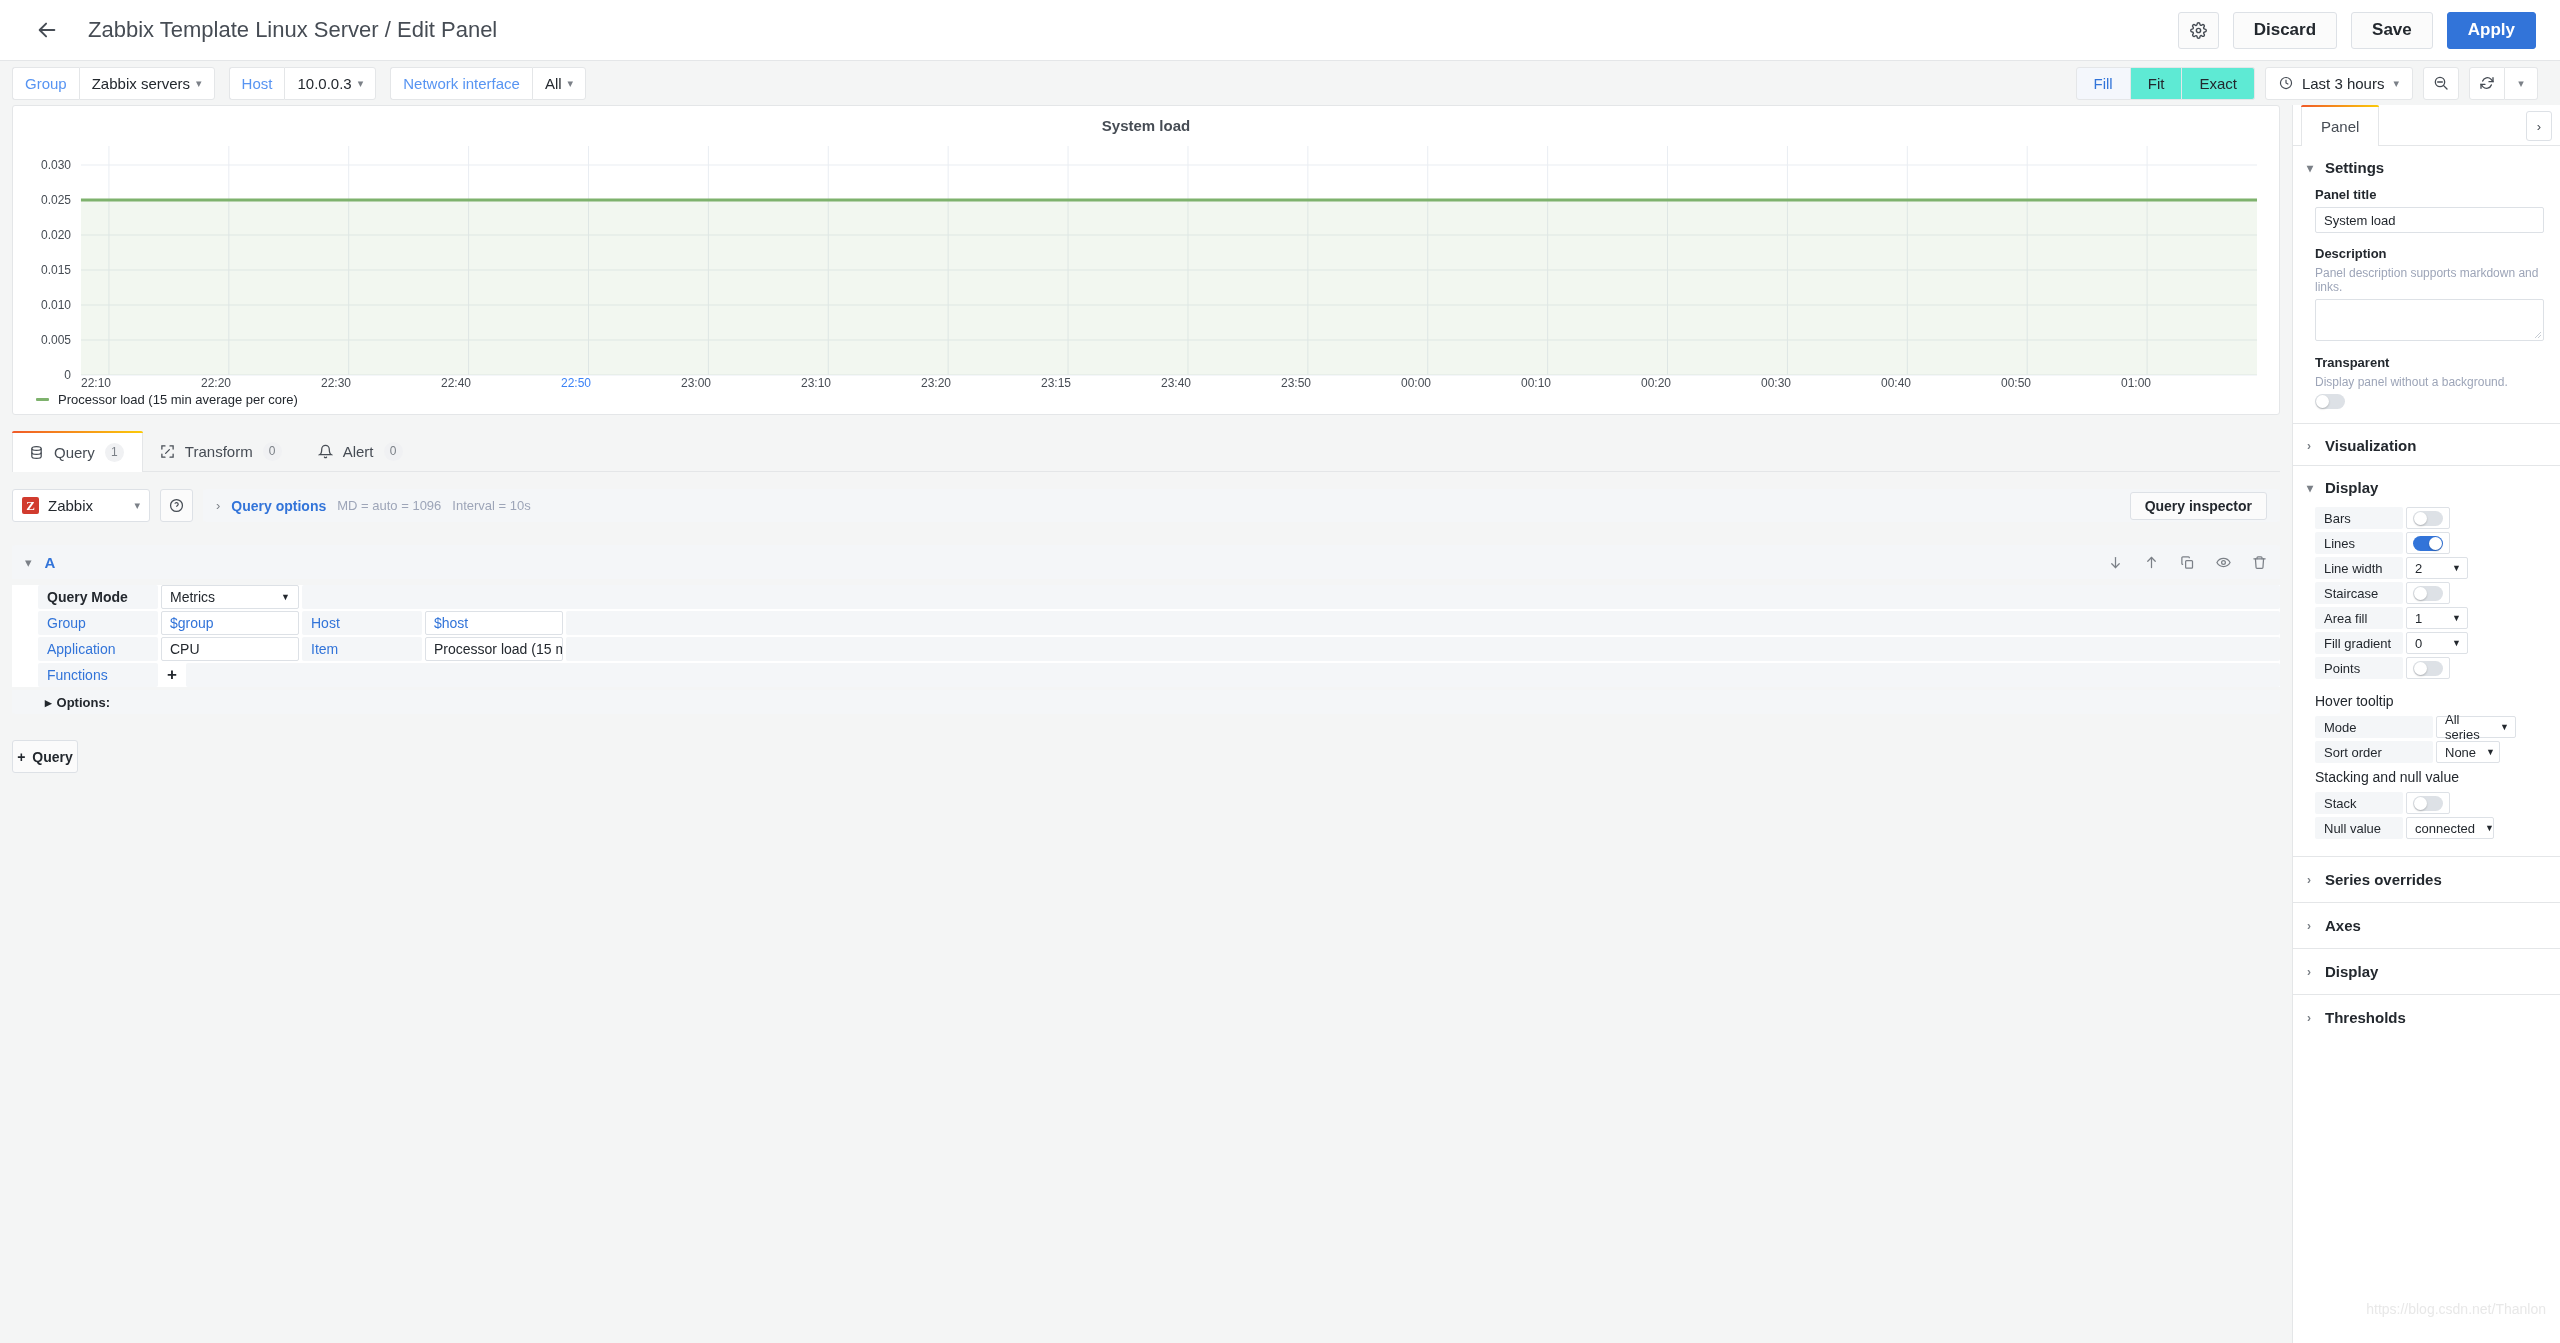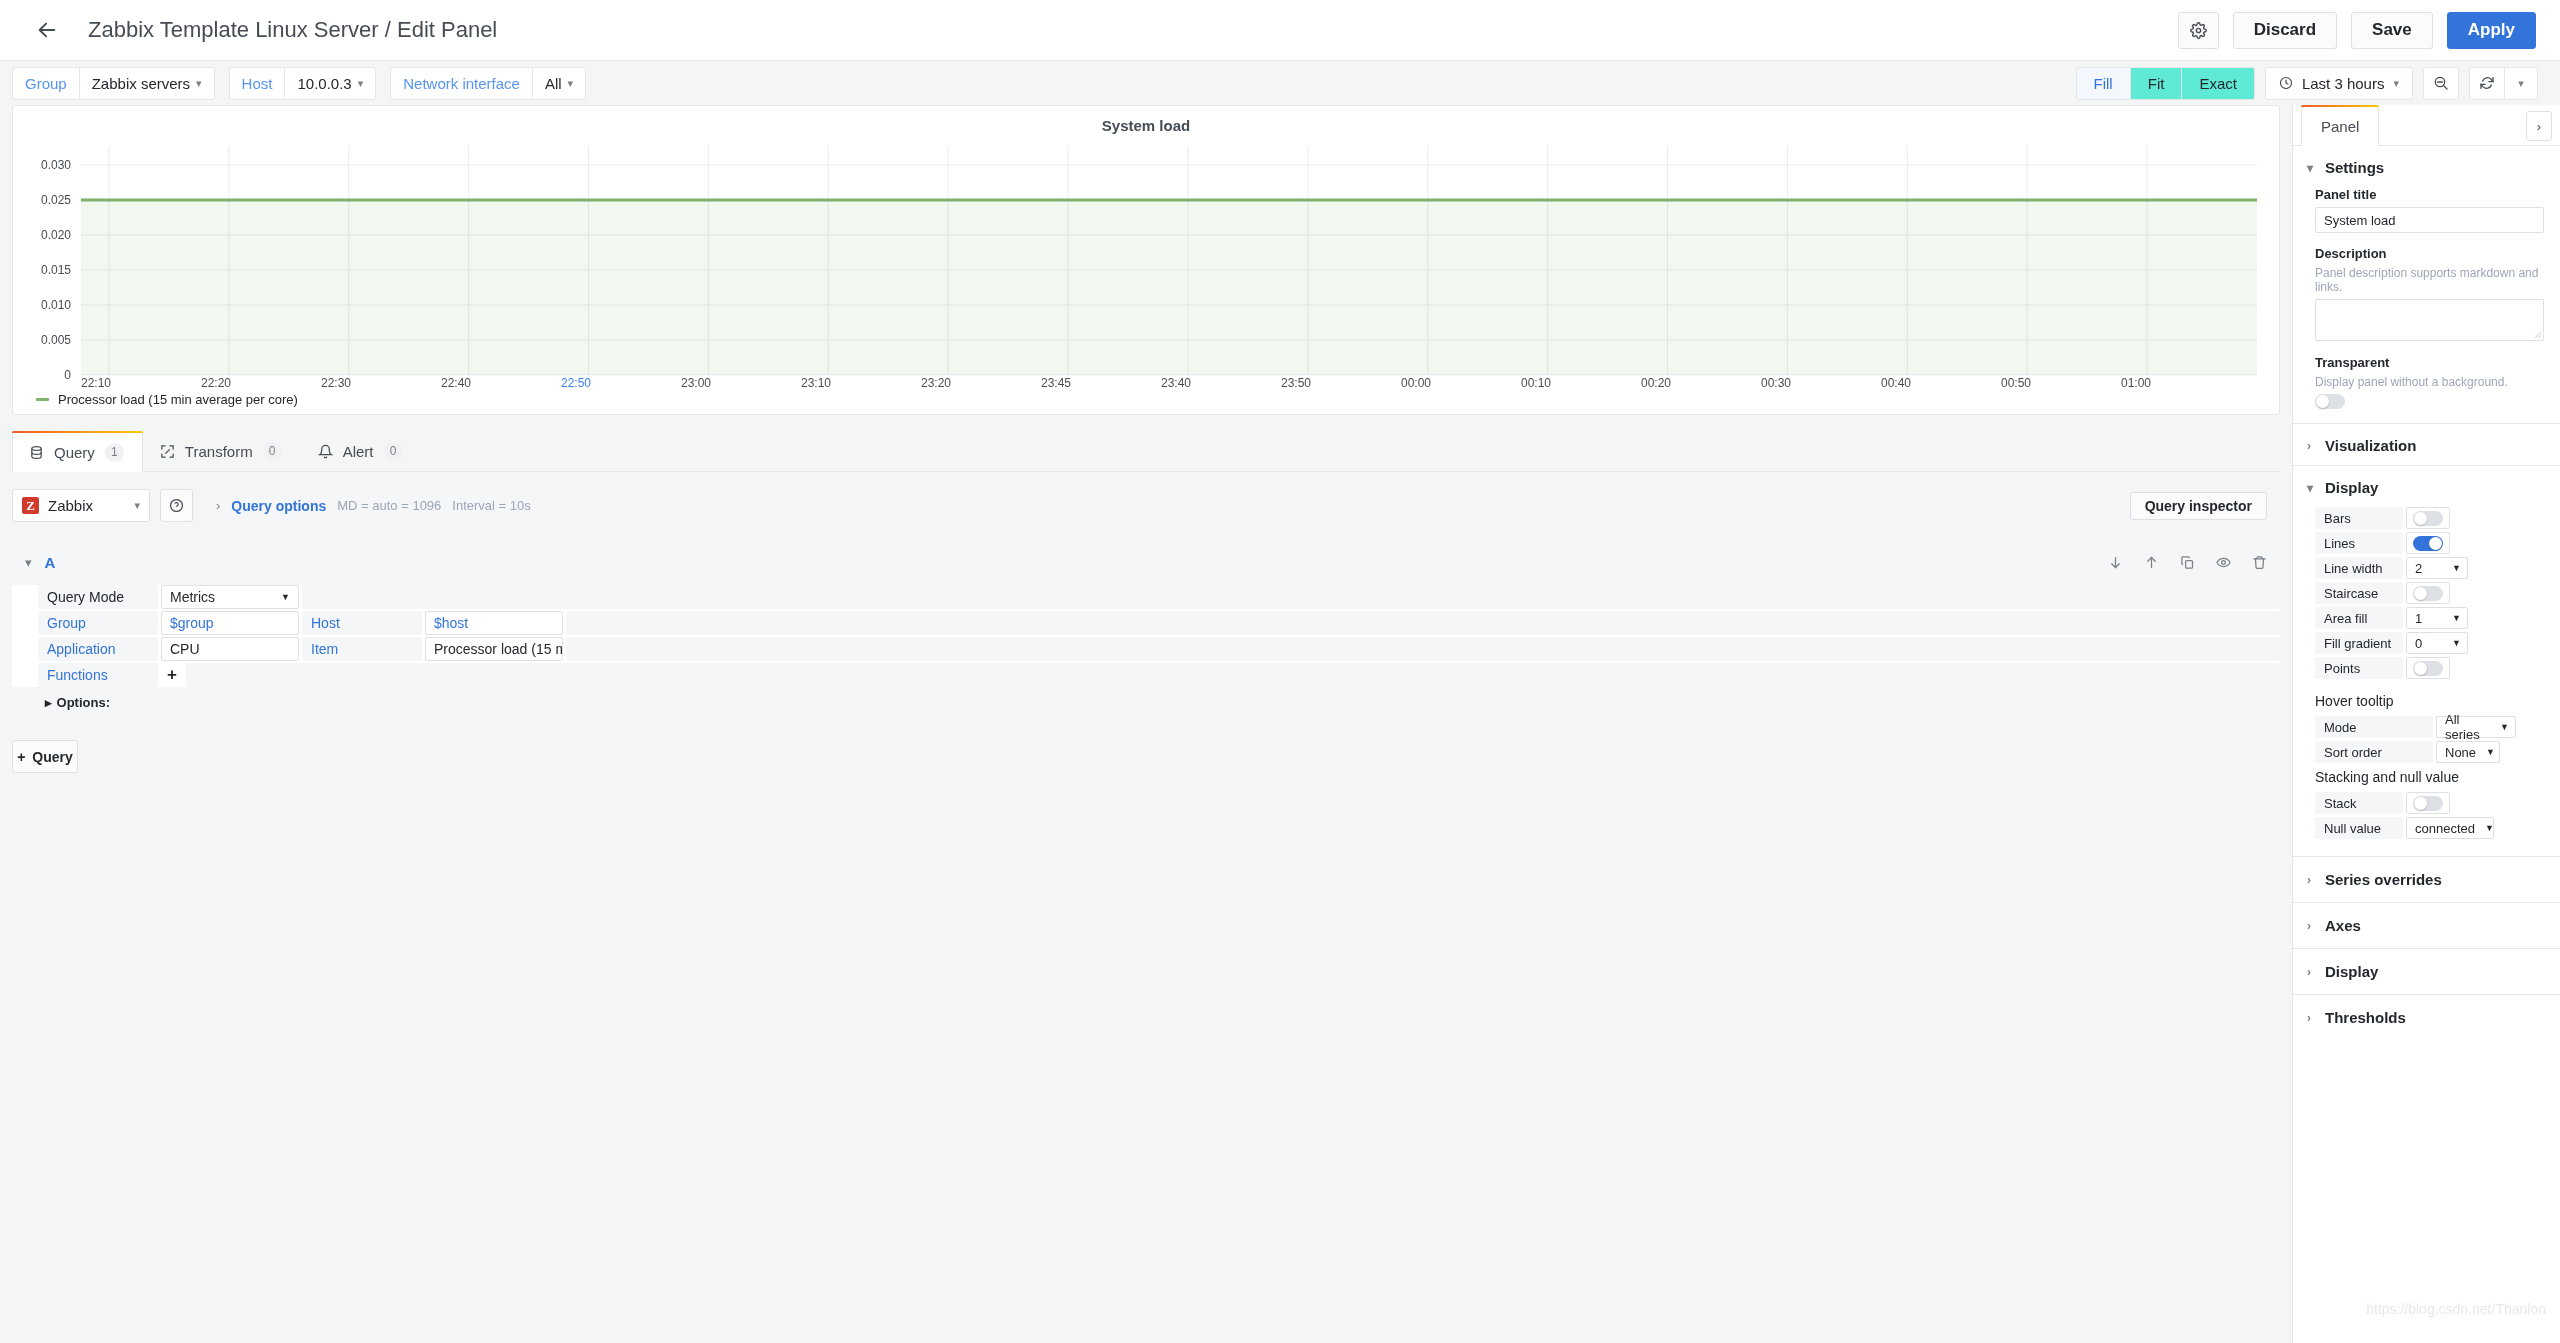--- a/index.html
+++ b/index.html
@@ -169,21 +169,21 @@
 
   .q-rows { background: #fff; }
   .q-row { display: flex; align-items: center; gap: 3px; height: 24px; margin-top: 2px; }
   .q-row:first-child { margin-top: 6px; }
   .q-pad { width: 23px; }
   .q-label {
     width: 120px; height: 24px; background: #f4f6f8; border-radius: 2px;
     display: flex; align-items: center; padding-left: 9px;
     font-size: 14px; color: #3274d9;
   }
-  .q-label.dark { color: #23282e; font-weight: 400; }
+  .q-label.dark { color: #23282e; font-weight: 700; }
   .q-input {
     width: 138px; height: 24px; border: 1px solid #dde1e6; background: #fff;
     border-radius: 2px; display: flex; align-items: center; padding: 0 8px;
     font-size: 14px; color: #23282e; cursor: text;
     white-space: nowrap; overflow: hidden;
   }
   .q-input.var { color: #3274d9; }
   .q-input.sel { justify-content: space-between; }
   .q-spacer { flex: 1; height: 24px; background: #f4f6f8; border-radius: 2px; }
   .q-plus {
@@ -434,21 +434,21 @@
 
         <div style="position:absolute;left:0;bottom:-4px;width:2252px;height:16px;">
           <div style="position:absolute;left:68px;font-size:12px;color:#464c54;">22:10</div>
           <div style="position:absolute;left:188px;font-size:12px;color:#464c54;">22:20</div>
           <div style="position:absolute;left:308px;font-size:12px;color:#464c54;">22:30</div>
           <div style="position:absolute;left:428px;font-size:12px;color:#464c54;">22:40</div>
           <div style="position:absolute;left:548px;font-size:12px;color:#3b82f6;">22:50</div>
           <div style="position:absolute;left:668px;font-size:12px;color:#464c54;">23:00</div>
           <div style="position:absolute;left:788px;font-size:12px;color:#464c54;">23:10</div>
           <div style="position:absolute;left:908px;font-size:12px;color:#464c54;">23:20</div>
-          <div style="position:absolute;left:1028px;font-size:12px;color:#464c54;">23:45</div>
+          <div style="position:absolute;left:1028px;font-size:12px;color:#464c54;">23:15</div>
           <div style="position:absolute;left:1148px;font-size:12px;color:#464c54;">23:40</div>
           <div style="position:absolute;left:1268px;font-size:12px;color:#464c54;">23:50</div>
           <div style="position:absolute;left:1388px;font-size:12px;color:#464c54;">00:00</div>
           <div style="position:absolute;left:1508px;font-size:12px;color:#464c54;">00:10</div>
           <div style="position:absolute;left:1628px;font-size:12px;color:#464c54;">00:20</div>
           <div style="position:absolute;left:1748px;font-size:12px;color:#464c54;">00:30</div>
           <div style="position:absolute;left:1868px;font-size:12px;color:#464c54;">00:40</div>
           <div style="position:absolute;left:1988px;font-size:12px;color:#464c54;">00:50</div>
           <div style="position:absolute;left:2108px;font-size:12px;color:#464c54;">01:00</div>
         </div>

